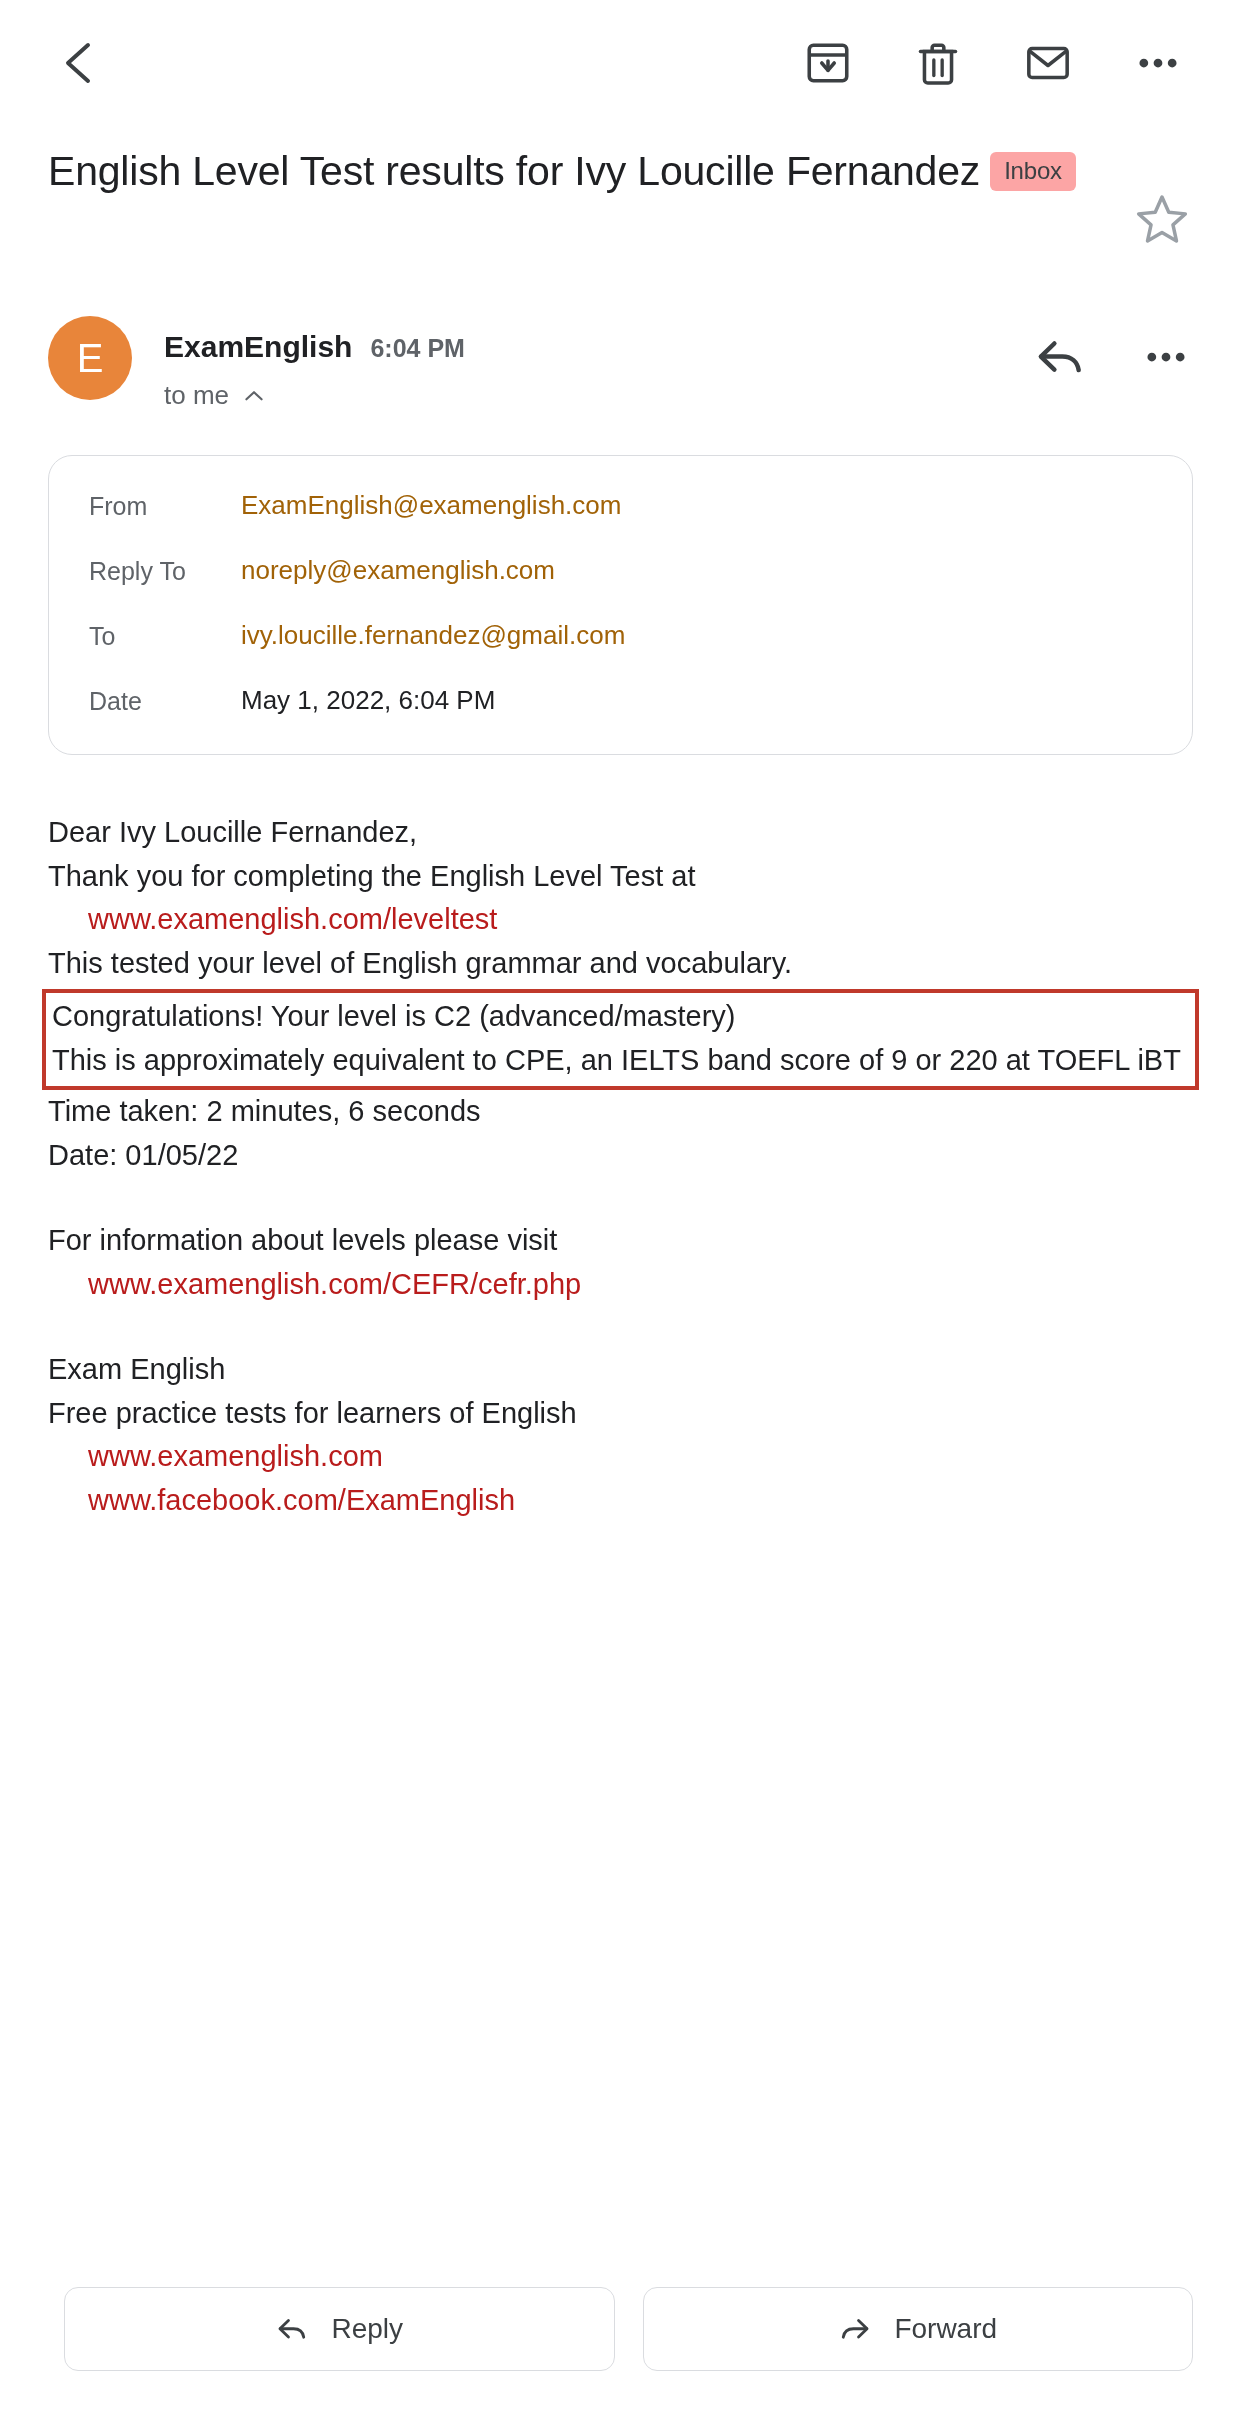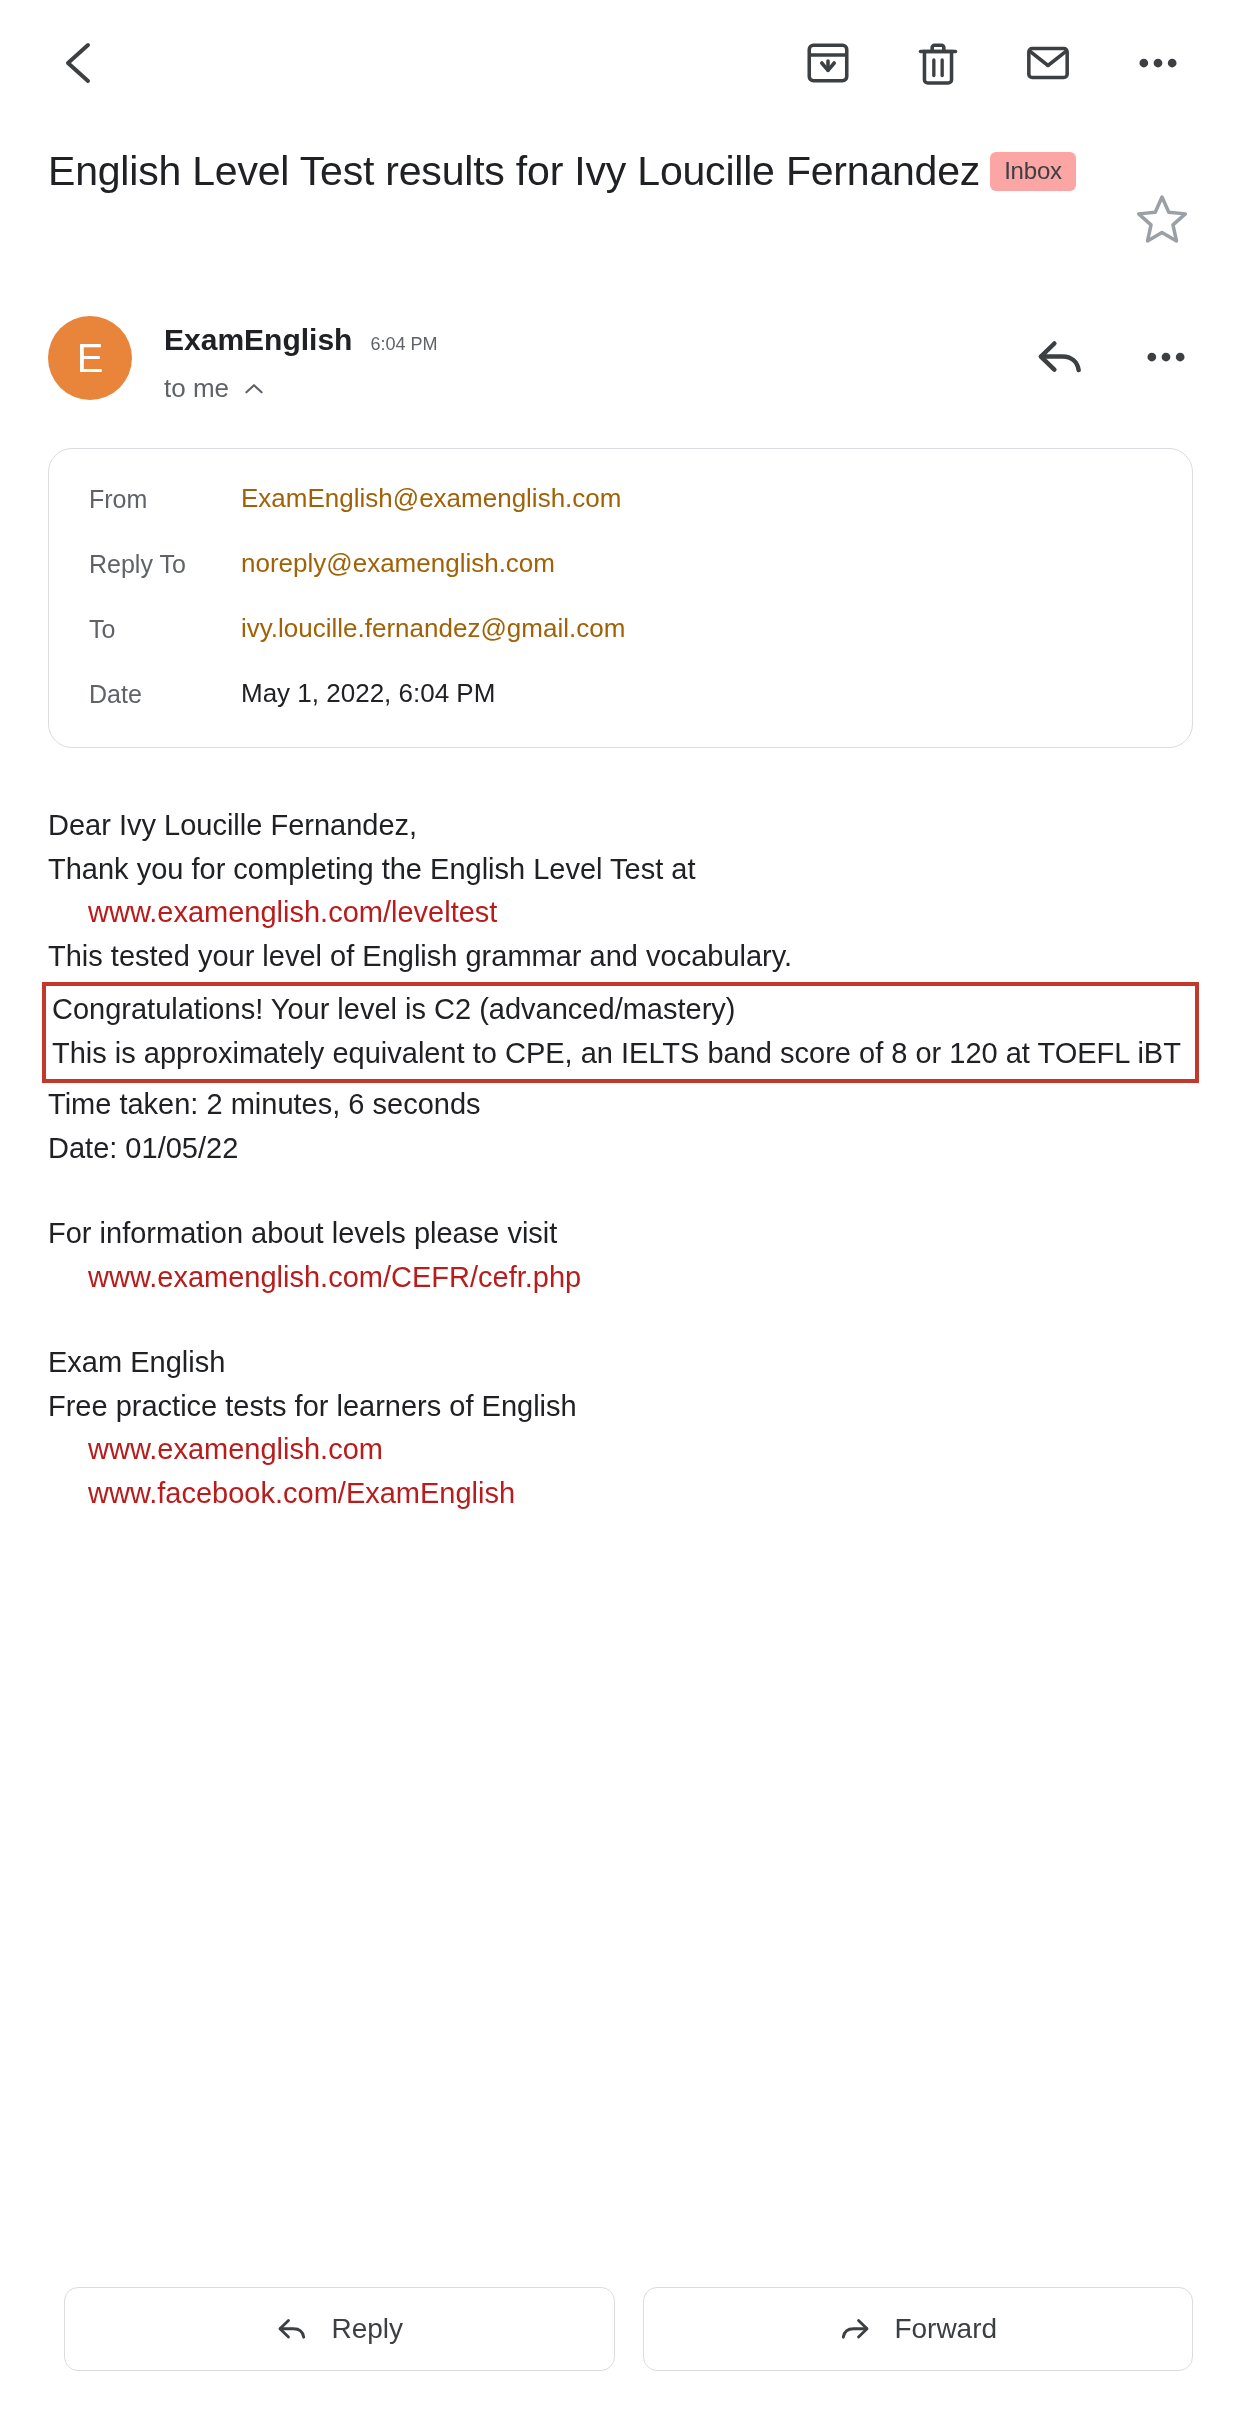--- a/index.html
+++ b/index.html
@@ -103,23 +103,23 @@
     display: flex;
     align-items: baseline;
     gap: 18px;
   }
   .sender-name {
     font-size: 30px;
     font-weight: 700;
     color: #202124;
   }
   .sender-time {
-    font-size: 18px;
+    font-size: 25px;
     color: #5f6368;
-    font-weight: 400;
+    font-weight: 700;
     margin-top: 12px;
   }
   .sender-line2 {
     display: flex;
     align-items: center;
     gap: 12px;
     margin-top: 16px;
   }
   .to-me {
     font-size: 26px;
@@ -323,21 +323,21 @@
     </div>
   </div>
 
   <div class="body">
     <div>Dear Ivy Loucille Fernandez,</div>
     <div>Thank you for completing the English Level Test at</div>
     <div class="link">www.examenglish.com/leveltest</div>
     <div>This tested your level of English grammar and vocabulary.</div>
     <div class="highlight-box">
       <div>Congratulations! Your level is C2 (advanced/mastery)</div>
-      <div>This is approximately equivalent to CPE, an IELTS band score of 8 or 120 at TOEFL iBT</div>
+      <div>This is approximately equivalent to CPE, an IELTS band score of 9 or 220 at TOEFL iBT</div>
     </div>
     <div>Time taken: 2 minutes, 6 seconds</div>
     <div>Date: 01/05/22</div>
     <div class="blank"></div>
     <div>For information about levels please visit</div>
     <div class="link">www.examenglish.com/CEFR/cefr.php</div>
     <div class="blank"></div>
     <div>Exam English</div>
     <div>Free practice tests for learners of English</div>
     <div class="link">www.examenglish.com</div>

